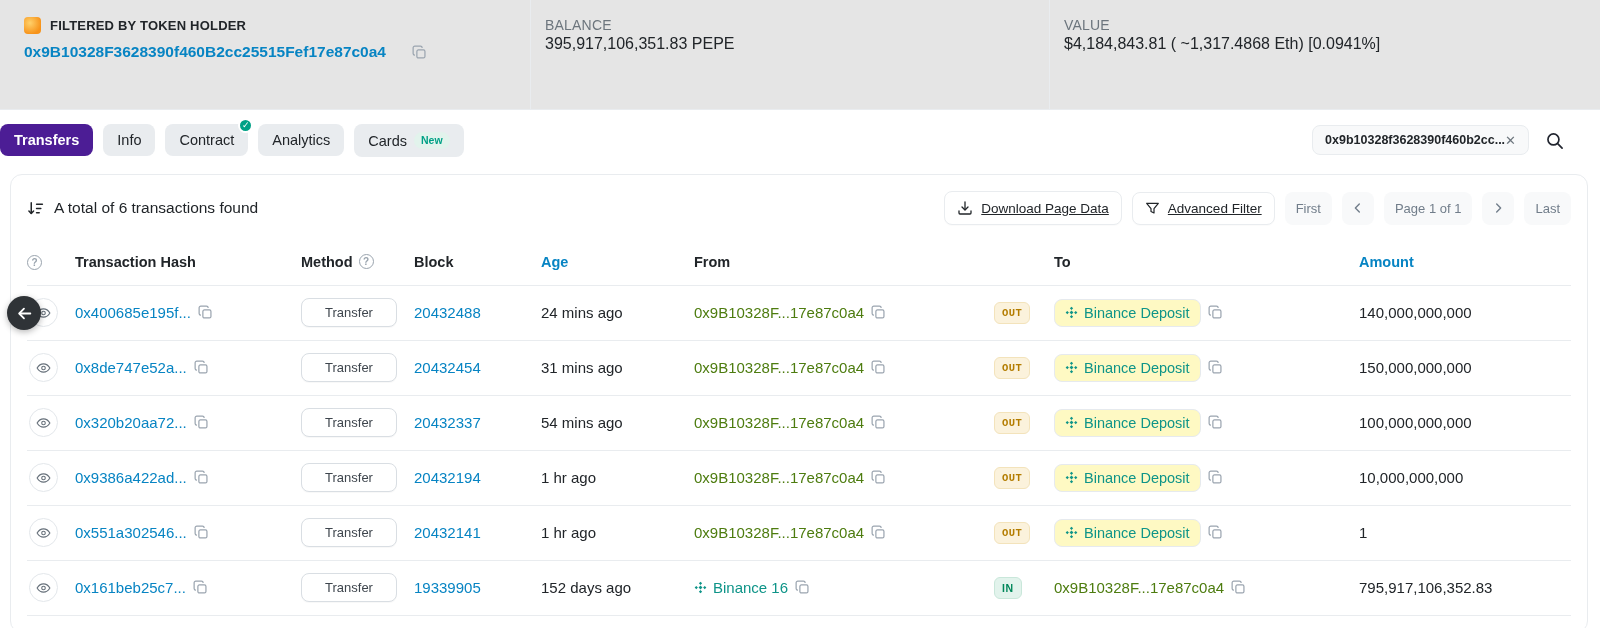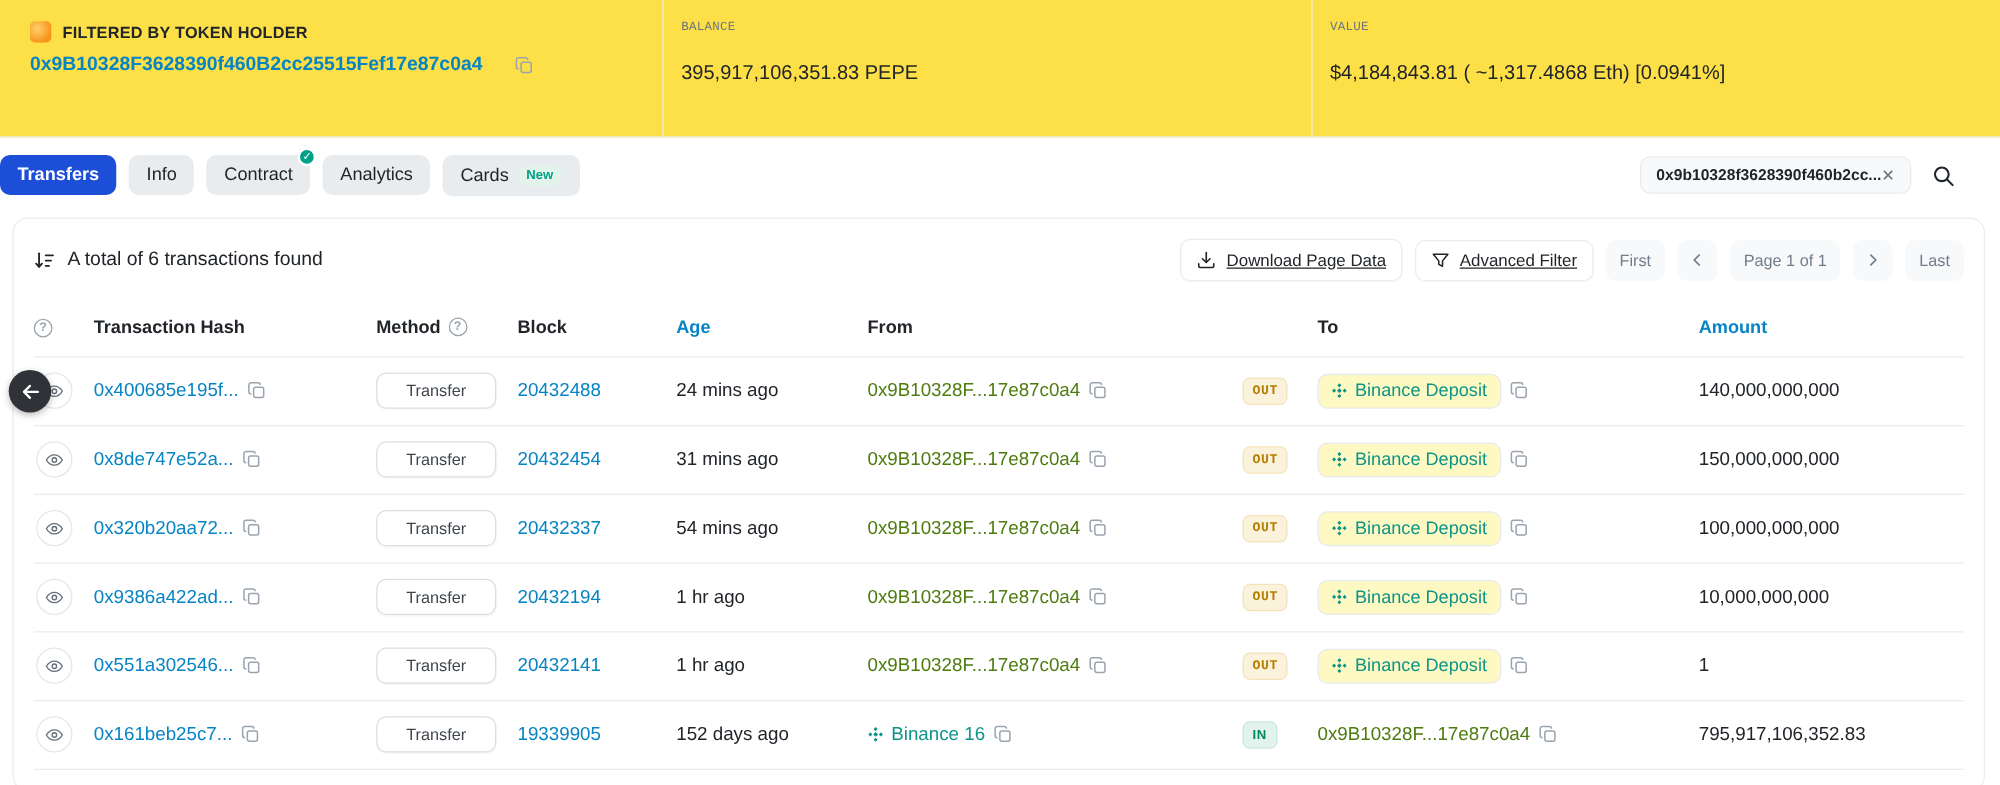--- a/index.html
+++ b/index.html
@@ -6,40 +6,40 @@
   html, body { margin: 0; padding: 0; }
   body {
     width: 1600px; height: 628px; overflow: hidden;
     background: #fff; color: #212529;
     font-family: "Liberation Sans", "DejaVu Sans", sans-serif;
     position: relative;
   }
   button { font-family: inherit; }
 
   
-  .top-header { display: flex; height: 110px; border-bottom: 1px solid #e9ecef; background: #fde047; }
+  .top-header { display: flex; height: 110px; border-bottom: 1px solid #e9ecef; background: #e5e5e5; }
   .th-sec { padding: 17px 14px 0 14px; }
   #sec-token { width: 530px; padding-left: 24px; }
   #sec-balance { width: 519px; border-left: 1px solid #e9ecef; }
   #sec-value { flex: 1; border-left: 1px solid #e9ecef; }
   .filter-line { display: flex; align-items: center; gap: 9px; font-size: 13px; font-weight: 700; letter-spacing: .2px; margin-bottom: 9px; }
   .token-icon { width: 17px; height: 17px; border-radius: 4px; flex: 0 0 auto;
     background: radial-gradient(circle at 35% 35%, #ffd16b, #f7931a 72%); }
   .addr-line { display: flex; align-items: center; gap: 26px; }
   .addr-link { color: #0784c3; font-weight: 700; font-size: 15.5px; text-decoration: none; }
-  .th-label { font-size: 10px; color: #6c757d; margin-bottom: 22px; letter-spacing: .2px; font-family: Liberation Mono, monospace; }
+  .th-label { font-size: 14px; color: #6c757d; margin-bottom: 2px; letter-spacing: .2px; }
   .th-value { font-size: 16px; color: #212529; }
   .copy-btn { background: none; border: none; padding: 0; cursor: pointer; display: inline-flex; align-items: center; color: #9aa4af; }
 
   
   .tabs-row { display: flex; align-items: center; margin-top: 10px; height: 40px; padding-right: 36px; }
   .tabs { display: flex; align-items: center; gap: 10px; }
   .tab { position: relative; border: none; border-radius: 8px; padding: 8px 14px; font-size: 14.5px; font-weight: 500;
     background: #e9ecef; color: #212529; cursor: pointer; white-space: nowrap; }
-  .tab.active { background: #1d4ed8; color: #fff; font-weight: 600; }
+  .tab.active { background: #4c1d95; color: #fff; font-weight: 600; }
   .check-badge { position: absolute; top: -6px; right: -5px; width: 15px; height: 15px; border-radius: 50%;
     background: #00a186; color: #fff; font-size: 9px; line-height: 1; display: flex; align-items: center; justify-content: center;
     border: 2px solid #fff; }
   .new-badge { display: inline-block; margin-left: 7px; padding: 2.5px 7px; border-radius: 20px;
     background: #e2f3ec; color: #00a186; font-size: 10.5px; font-weight: 700; vertical-align: 1px; }
   .tabs-right { margin-left: auto; display: flex; align-items: center; gap: 16px; }
   .filter-chip { display: flex; align-items: center; gap: 0; background: #f8f9fa; border: 1px solid #e9ecef;
     border-radius: 8px; padding: 7px 12px; }
   .chip-text { font-size: 12.5px; font-weight: 700; }
   .chip-close { background: none; border: none; padding: 0; cursor: pointer; color: #6c757d; font-size: 13px; line-height: 1; }

